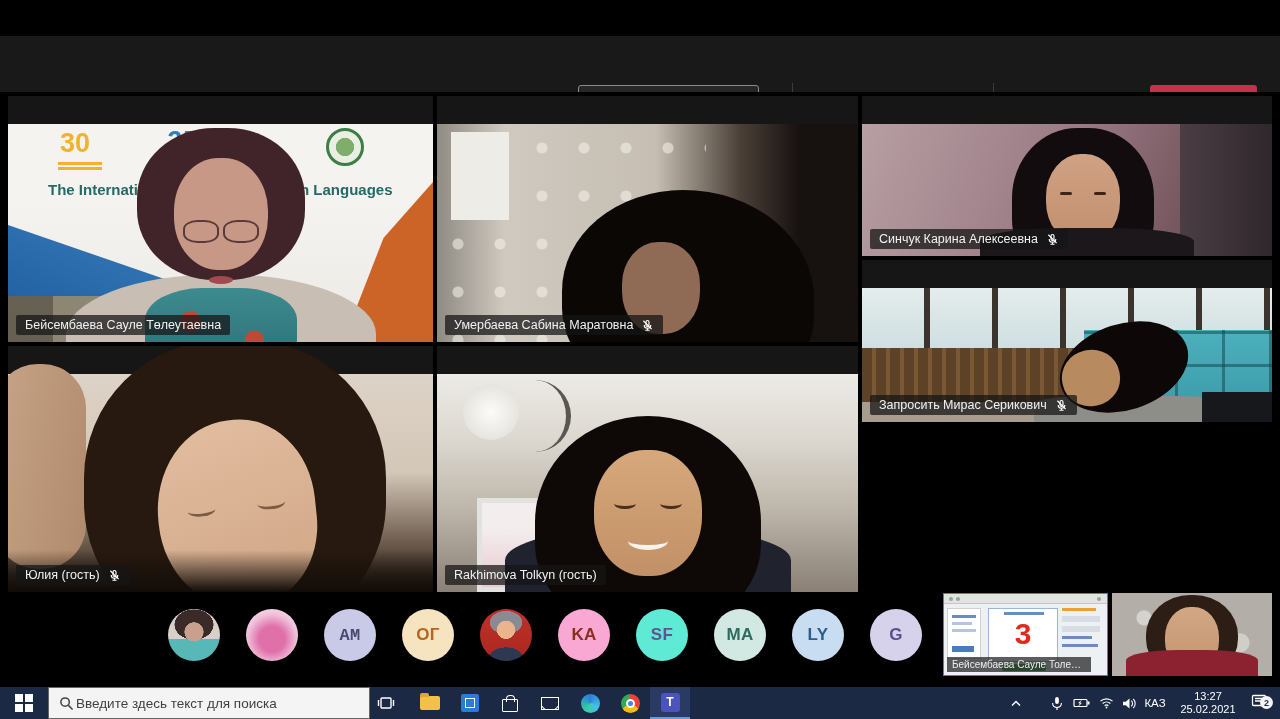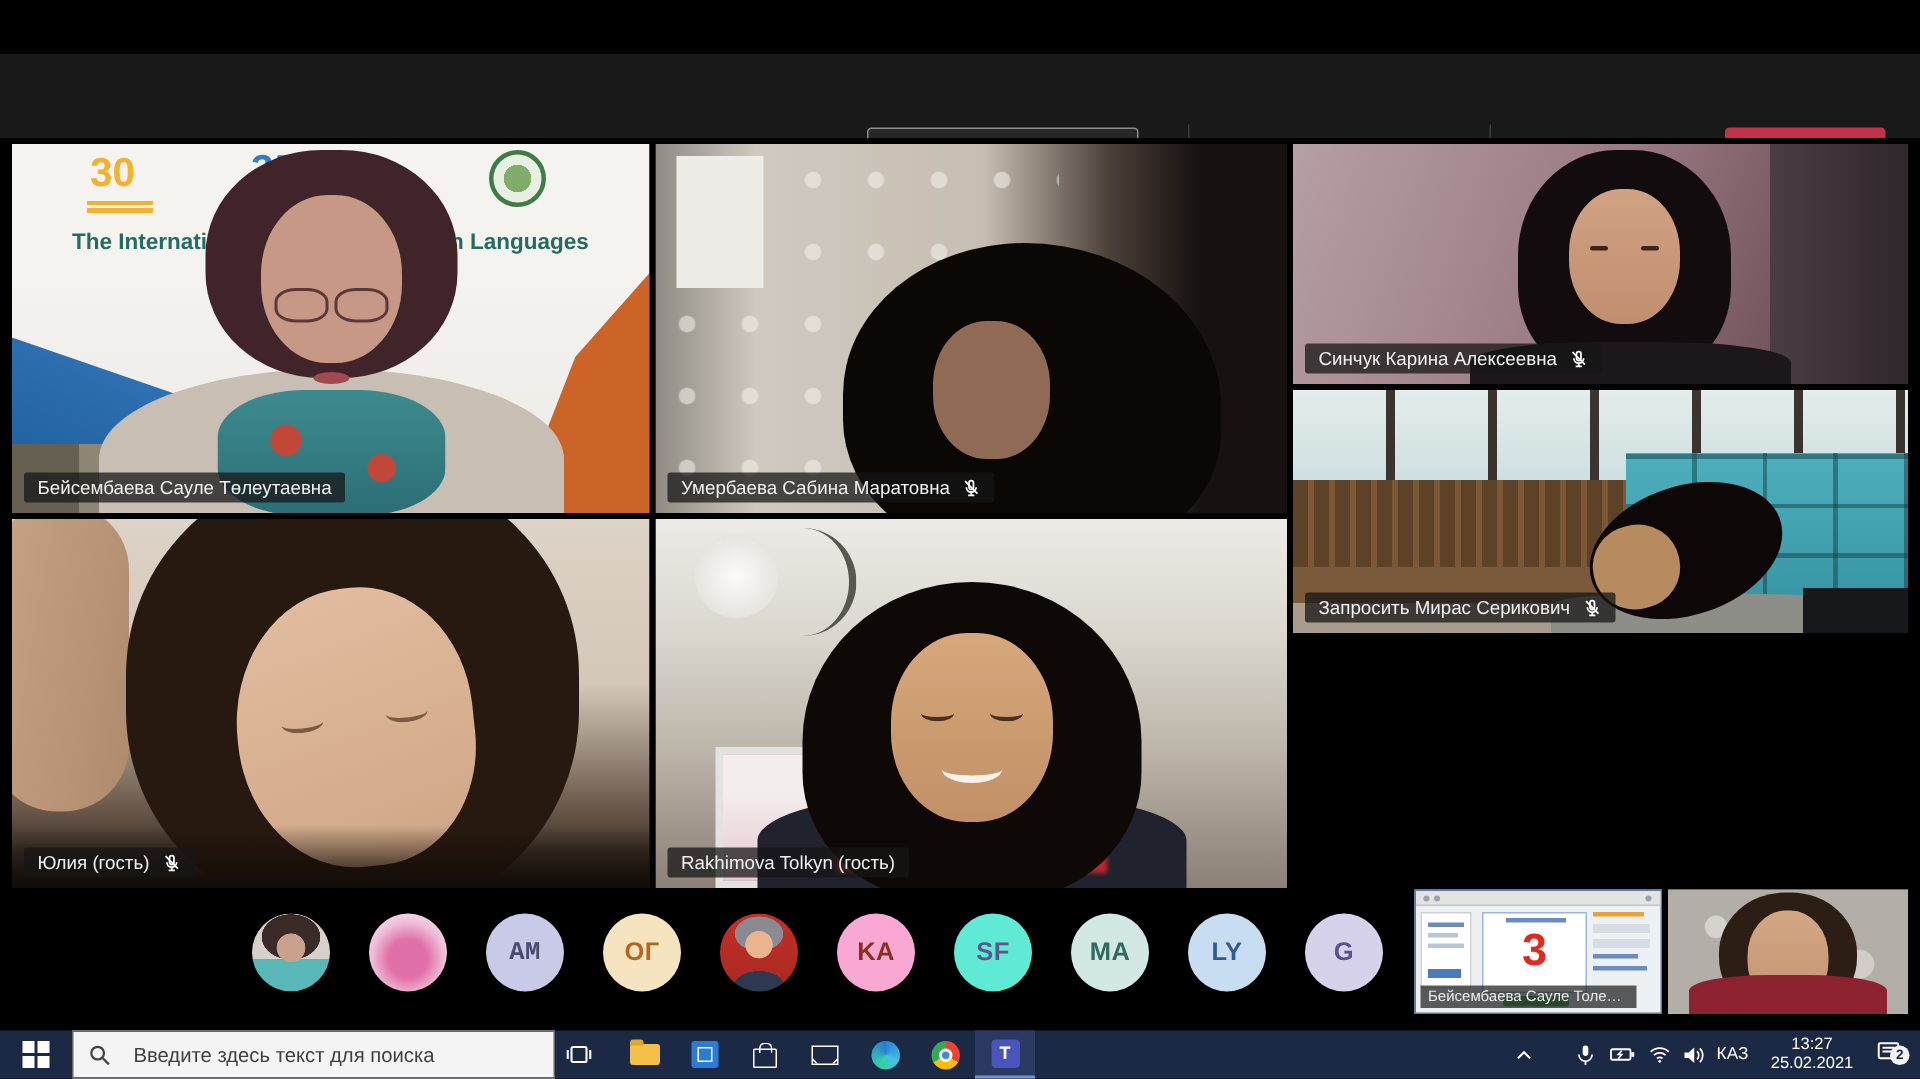--- a/index.html
+++ b/index.html
@@ -27,21 +27,21 @@
   .leave-btn { position:absolute; left:1150px; top:49px; width:107px; height:33px; border-radius:3px;
                display:flex; align-items:center; justify-content:center; gap:9px;
                color:#fff; font-size:13px; font-weight:700; }
 
   
   .stage { position:absolute; left:0; top:92px; width:1280px; height:500px; background:#000; }
   .tile { position:absolute; overflow:hidden; background:#161616; }
   .vlabel { position:absolute; left:8px; bottom:7px; display:flex; align-items:center; gap:8px;
             background:rgba(22,22,22,.74); color:#f1f1f1; font-size:12.5px; padding:3px 9px;
             border-radius:2px; white-space:nowrap; z-index:9; }
-  .scene { position:absolute; inset:0; }
+  .scene { position:absolute; inset:0;margin-top:28px; }
   .sh { position:absolute; }
 
   
   .sc-beys { background:linear-gradient(#f4f3f0 0 34%, #eceae4); }
   .beys-blue { left:0; bottom:0; width:200px; height:150px; background:linear-gradient(205deg,#3d83c4,#1d5b9b);
                clip-path:polygon(0 22%, 100% 68%, 100% 100%, 0 100%); }
   .beys-photo { left:0; bottom:0; width:150px; height:46px;
                background:linear-gradient(90deg,#6e6049 0 30%,#998a6e 30% 65%,#55483a); opacity:.9; }
   .beys-orange { right:0; bottom:0; width:90px; height:160px; background:#cd6427;
                clip-path:polygon(100% 0, 100% 100%, 0 100%, 45% 35%); }
@@ -212,21 +212,21 @@
   .sv-sweater { position:absolute; left:50%; transform:translateX(-50%); bottom:0; width:132px;
              height:26px; background:#8c2130; border-radius:40% 40% 0 0; }
 
   
   .taskbar { position:absolute; left:0; top:687px; width:1280px; height:32px; background:#1c2945; }
   .tb-cell { position:absolute; top:0; height:32px; display:flex; align-items:center; justify-content:center; }
   .start { left:0; width:48px; }
   .start-logo { display:grid; grid-template-columns:8px 8px; grid-template-rows:8px 8px; gap:1.5px; }
   .start-logo span { background:#fdfdfd; }
   .searchbox { position:absolute; left:48px; top:0; width:322px; height:32px; background:#f4f4f4;
-               border:1px solid #666; display:flex; align-items:center; gap:15px; padding:0 10px; }
+               border:1px solid #666; display:flex; align-items:center; gap:2px; padding:0 10px; }
   .searchbox input { border:none; outline:none; background:transparent; font-size:13.5px; color:#333;
                width:260px; font-family:"Liberation Sans", sans-serif; }
   .searchbox input::placeholder { color:#3f3f3f; opacity:1; }
   .app-cell { width:40px; }
   .teams-active { background:#2b3a63; border-bottom:2px solid #6b9bd2; }
   .folder-icon { width:20px; height:14px; background:#f3c04a; border-radius:2px; position:relative; }
   .folder-icon::before { content:""; position:absolute; left:0; top:-3px; width:9px; height:4px;
                background:#e0a82a; border-radius:2px 2px 0 0; }
   .blue-app { width:18px; height:18px; background:#2b7cd6; border-radius:2px; position:relative; }
   .blue-app::after { content:""; position:absolute; inset:4px; border:1.5px solid #fff; }

